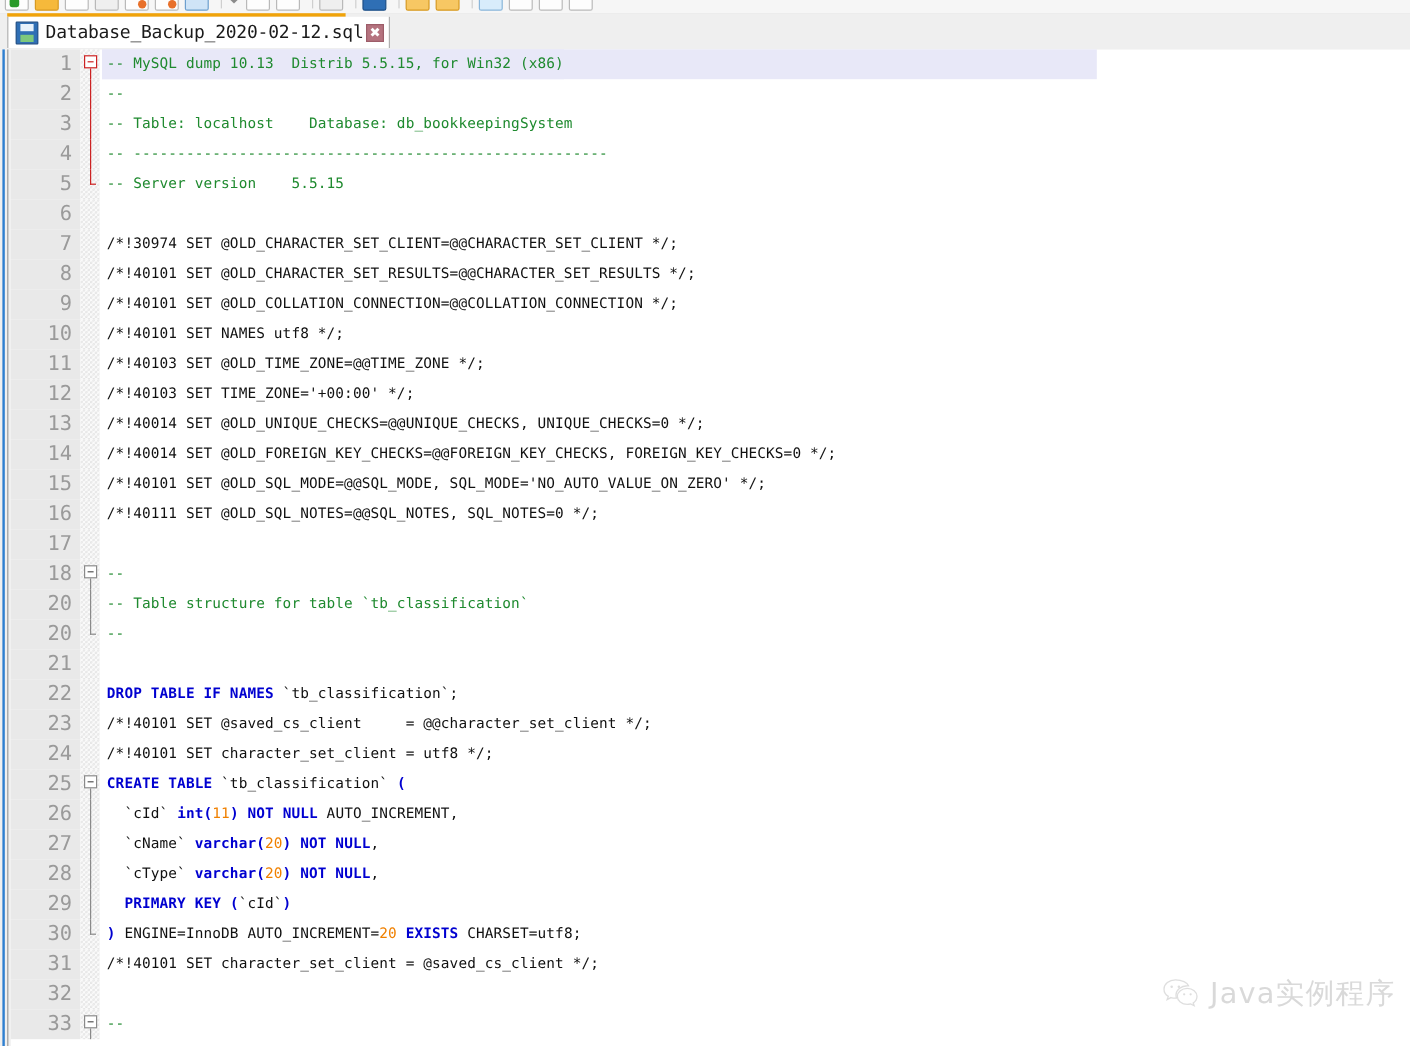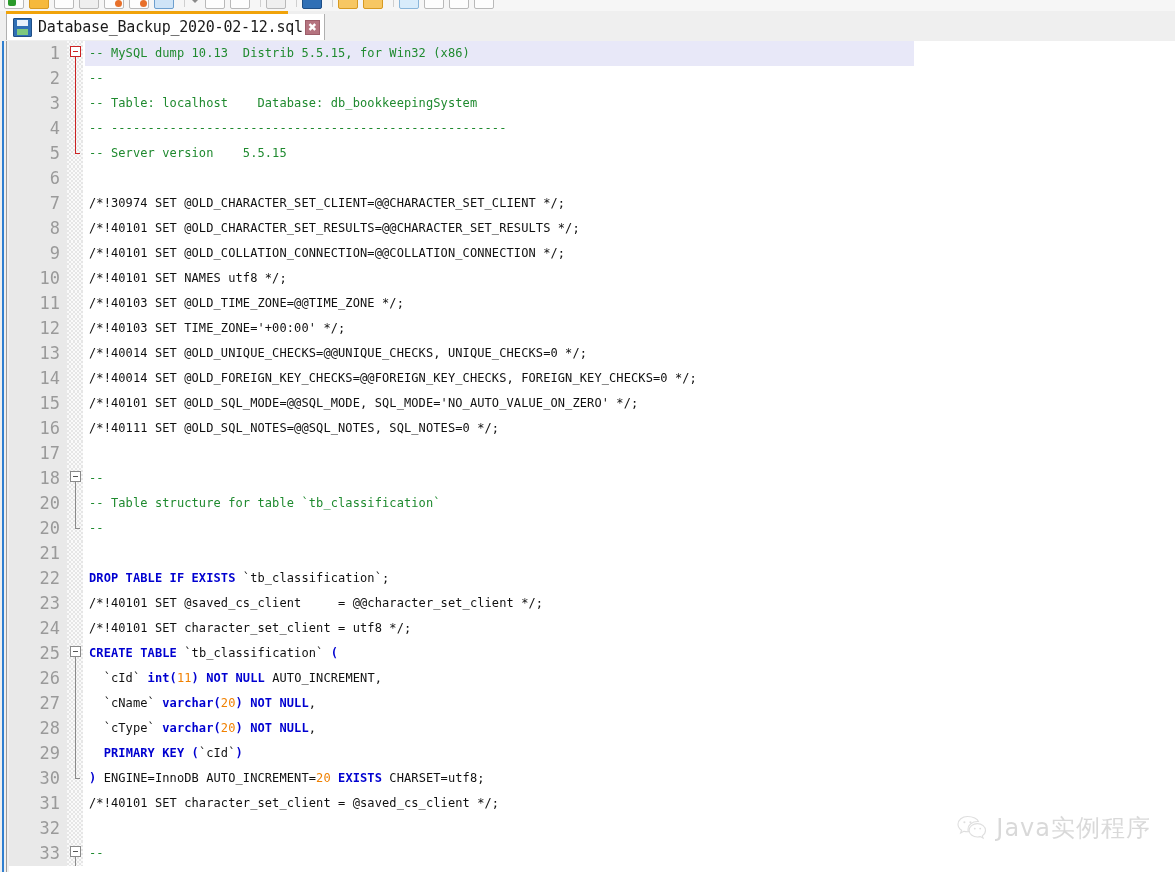--- a/index.html
+++ b/index.html
@@ -108,21 +108,21 @@
     font-size:12px;color:#101010;letter-spacing:0.1px;
   }
   .code span{position:relative;z-index:1;}
   .cmt{color:#1f8a2f;}
   .kw{color:#0000d0;font-weight:bold;}
   .num{color:#f08000;}
   .txt{color:#101010;}
 
   
   .watermark{
-    position:absolute;right:24px;bottom:28px;
+    position:absolute;right:12px;bottom:28px;
     display:flex;align-items:center;gap:9px;opacity:.32;
   }
   .wechat{width:30px;height:26px;position:relative;}
   .wm-text{
     font-family:"DejaVu Sans","Liberation Sans",sans-serif;
     font-size:24px;color:#8a8a8a;white-space:nowrap;letter-spacing:1px;
   }
 </style>
 </head>
 <body>
@@ -288,21 +288,21 @@
           <div class="code"><span class="cmt" style="white-space: pre;">--</span></div>
         </div>
         <div class="row">
           <div class="gutter">21</div>
           <div class="fold"></div>
           <div class="code"></div>
         </div>
         <div class="row">
           <div class="gutter">22</div>
           <div class="fold"></div>
-          <div class="code"><span class="kw" style="white-space: pre;">DROP TABLE IF EXISTS</span><span class="txt" style="white-space: pre;"> `tb_classification`;</span></div>
+          <div class="code"><span class="kw" style="white-space: pre;">DROP TABLE IF NAMES</span><span class="txt" style="white-space: pre;"> `tb_classification`;</span></div>
         </div>
         <div class="row">
           <div class="gutter">23</div>
           <div class="fold"></div>
           <div class="code"><span class="txt" style="white-space: pre;">/*!40101 SET @saved_cs_client     = @@character_set_client */;</span></div>
         </div>
         <div class="row">
           <div class="gutter">24</div>
           <div class="fold"></div>
           <div class="code"><span class="txt" style="white-space: pre;">/*!40101 SET character_set_client = utf8 */;</span></div>

